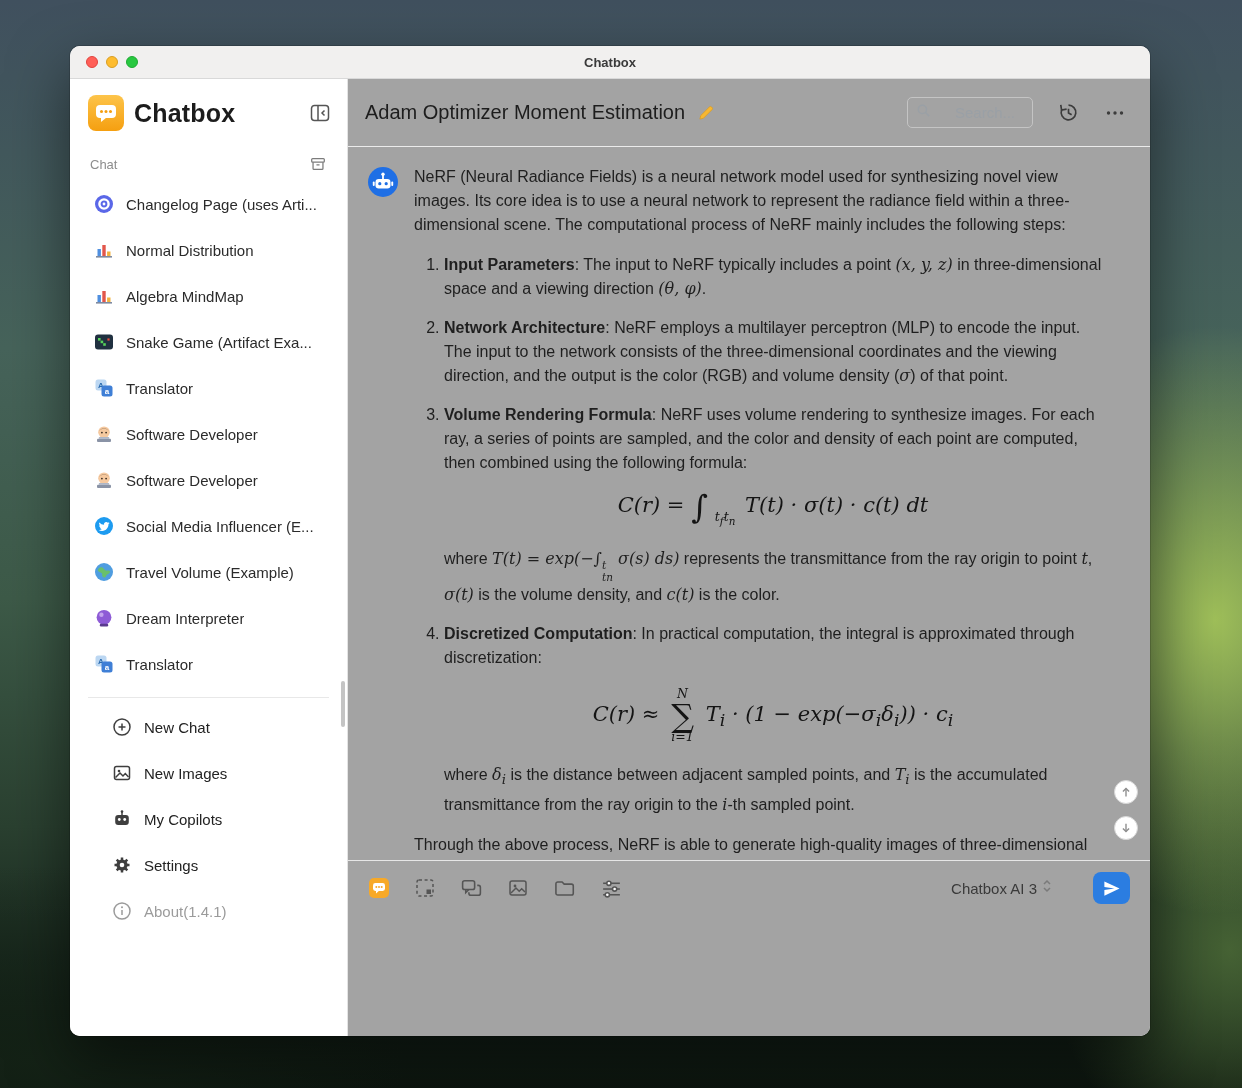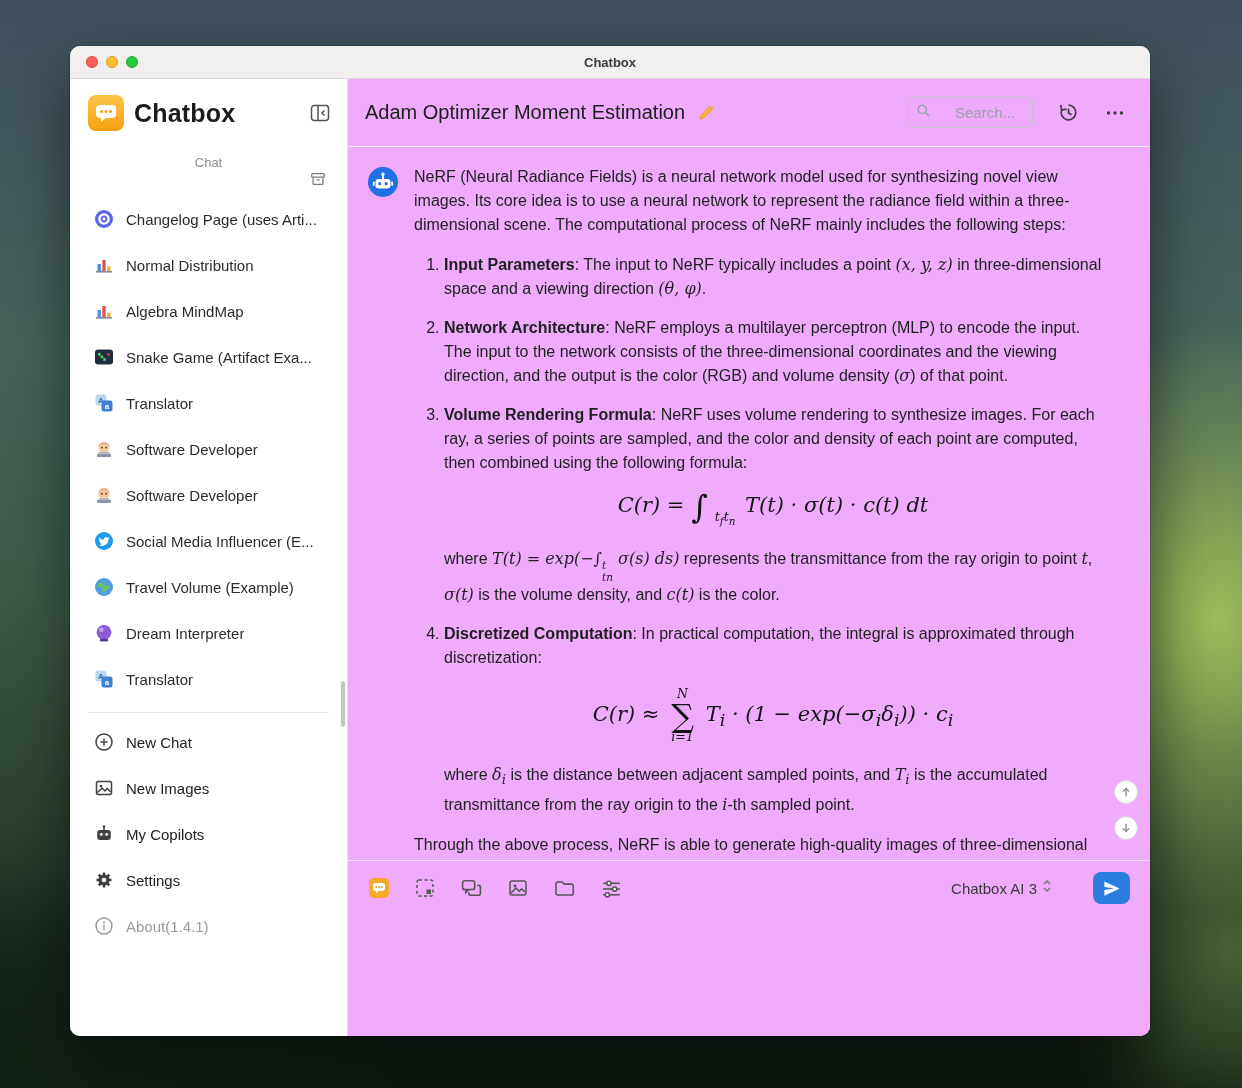--- a/index.html
+++ b/index.html
@@ -34,35 +34,35 @@
   .tl.green { background:#28c840; border:.5px solid #1faa33; }
 
   .win-body { flex:1; display:flex; min-height:0; }
 
   
   .sidebar { width:278px; flex:0 0 278px; border-right:1px solid #e4e4e4; display:flex; flex-direction:column; position:relative; background:#fff; }
   .sb-header { padding:16px 16px 12px 18px; display:flex; align-items:center; gap:10px; }
   .app-logo { width:36px; height:36px; border-radius:8px; background:linear-gradient(180deg,#fdc44a,#f59f10); flex:0 0 36px; }
   .app-name { font-size:25px; font-weight:600; color:#1c1c1c; letter-spacing:.2px; }
   .collapse-btn { margin-left:auto; color:#555; display:flex; }
-  .sb-section { display:flex; align-items:center; padding:12px 20px 6px 20px;flex-direction:column; }
+  .sb-section { display:flex; align-items:center; padding:12px 20px 6px 20px; }
   .sb-section-label { font-size:13px; color:#8d8d8d; }
   .sb-section-icon { margin-left:auto; display:flex; }
   .sb-list { padding:2px 10px 0 10px; }
   .sb-item { display:flex; align-items:center; gap:12px; padding:13px 10px 13px 14px; border-radius:8px; cursor:default; }
   .sb-item .label { font-size:15px; color:#2b2b2b; white-space:nowrap; overflow:hidden; text-overflow:ellipsis; }
   .sb-item .ic { flex:0 0 20px; width:20px; height:20px; display:flex; }
   .sb-divider { height:1px; background:#e8e8e8; margin:10px 18px 6px 18px; }
-  .sb-actions { padding:0 10px; }
+  .sb-actions { padding:0 10px;margin-left:18px; }
   .sb-item.action .label { color:#222; }
   .sb-item.about .label { color:#9b9b9b; }
   .sb-thumb { position:absolute; right:2px; top:602px; width:4px; height:46px; border-radius:2px; background:#c4c4c4; }
 
   
-  .main { flex:1; display:flex; flex-direction:column; min-width:0; position:relative; background:#f0abfc; }
+  .main { flex:1; display:flex; flex-direction:column; min-width:0; position:relative; background:#a3a3a3; }
   .main-header { height:68px; flex:0 0 68px; border-bottom:1px solid #ebebeb; display:flex; align-items:center; padding:0 24px 0 17px; gap:10px; }
   .page-title { font-size:20px; font-weight:500; color:#1d1d1d; white-space:nowrap; }
   .edit-icon { display:flex; margin-left:2px; }
   .search-box { margin-left:auto; width:126px; height:31px; border:1px solid #c4c4c4; border-radius:5px; display:flex; align-items:center; padding:0 8px; gap:24px; }
   .search-box input { border:none; outline:none; width:80px; font-size:15px; color:#333; background:transparent; }
   .search-box input::placeholder { color:#9aa0a6; }
   .hdr-icon { display:flex; margin-left:14px; cursor:pointer; }
 
   
   .chat-area { flex:1; min-height:0; overflow:hidden; position:relative; padding:18px 48px 0 20px; }

